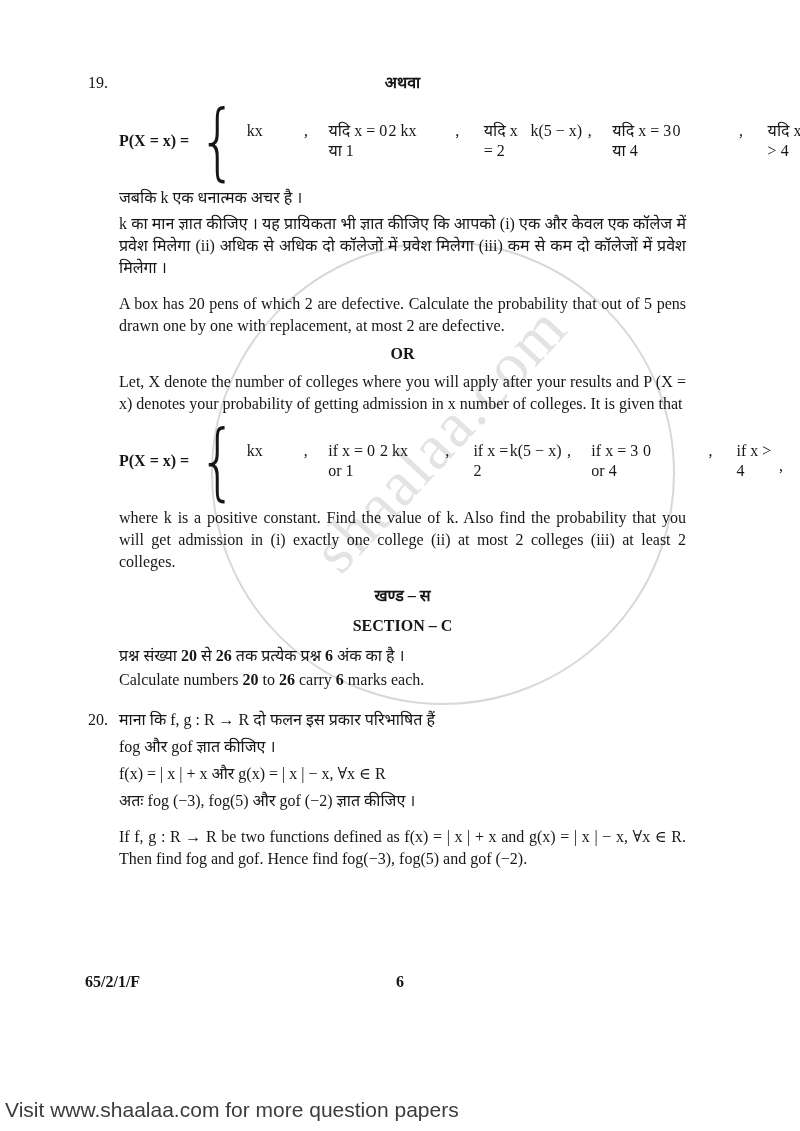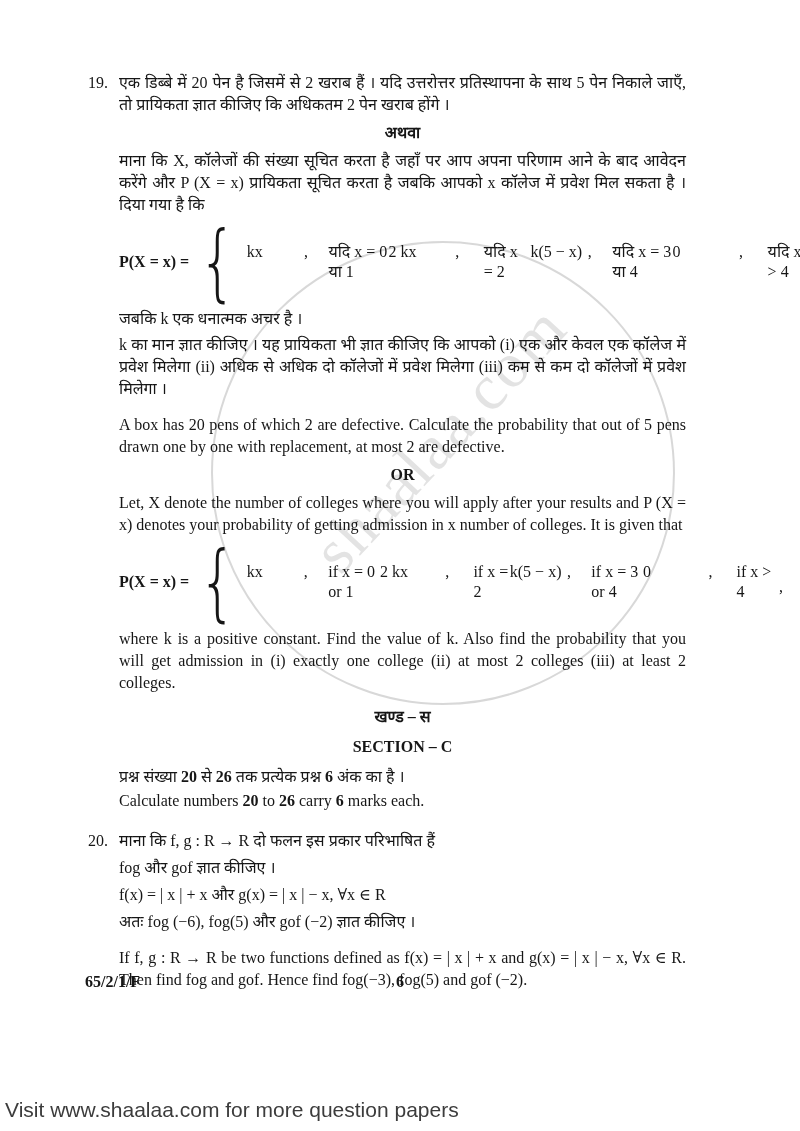--- a/index.html
+++ b/index.html
@@ -51,23 +51,21 @@
 <div class="sheet">
 
   <div class="watermark-circle"></div>
   <div class="watermark-text">shaalaa.com</div>
 
   <div class="content">
 
     <div class="qrow">
       <div class="qnum">19.</div>
       <div class="qbody">
-        <p class="just mb6">एक डिब्बे में 20 पेन है जिसमें से 2 खराब हैं । यदि उत्तरोत्तर प्रतिस्थापना के साथ 5 पेन निकाले जाएँ, तो प्रायिकता ज्ञात कीजिए कि अधिकतम 2 पेन खराब होंगे ।</p>
         <p class="center bold mb6">अथवा</p>
-        <p class="just mb2">माना कि X, कॉलेजों की संख्या सूचित करता है जहाँ पर आप अपना परिणाम आने के बाद आवेदन करेंगे और P (X = x) प्रायिकता सूचित करता है जबकि आपको x कॉलेज में प्रवेश मिल सकता है । दिया गया है कि</p>
 
         <div class="pw">
           <span class="pw-lhs">P(X = x) =</span>
           <span class="pw-brace">{</span>
           <div class="pw-rows">
             <div class="pw-row">
               <span class="pw-expr">kx</span>
               <span class="pw-sep">,</span>
               <span class="pw-cond">यदि x = 0 या 1</span>
             </div>
@@ -138,21 +136,21 @@
         <p class="mb18"><span>Calculate numbers </span><b>20</b><span> to </span><b>26</b><span> carry </span><b>6</b><span> marks each.</span></p>
       </div>
     </div>
 
     <div class="qrow">
       <div class="qnum">20.</div>
       <div class="qbody">
         <p class="mb5">माना कि f, g : R → R दो फलन इस प्रकार परिभाषित हैं</p>
         <p class="mb5">fog और gof ज्ञात कीजिए ।</p>
         <p class="mb5">f(x) = | x | + x और g(x) = | x | − x, ∀x ∈ R</p>
-        <p class="mb14">अतः fog (−6), fog(5) और gof (−2) ज्ञात कीजिए ।</p>
+        <p class="mb14">अतः fog (−3), fog(5) और gof (−2) ज्ञात कीजिए ।</p>
         <p class="just">If f, g : R → R be two functions defined as f(x) = | x | + x and g(x) = | x | − x, ∀x ∈ R. Then find fog and gof. Hence find fog(−3), fog(5) and gof (−2).</p>
       </div>
     </div>
 
   </div>
 
   <div class="footer-code">65/2/1/F</div>
   <div class="footer-page">6</div>
   <div class="bottom-bar">Visit www.shaalaa.com for more question papers</div>
 

